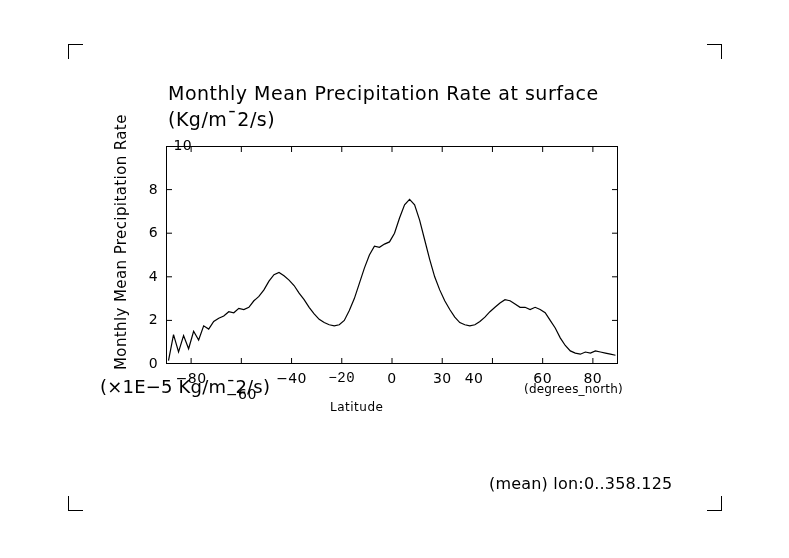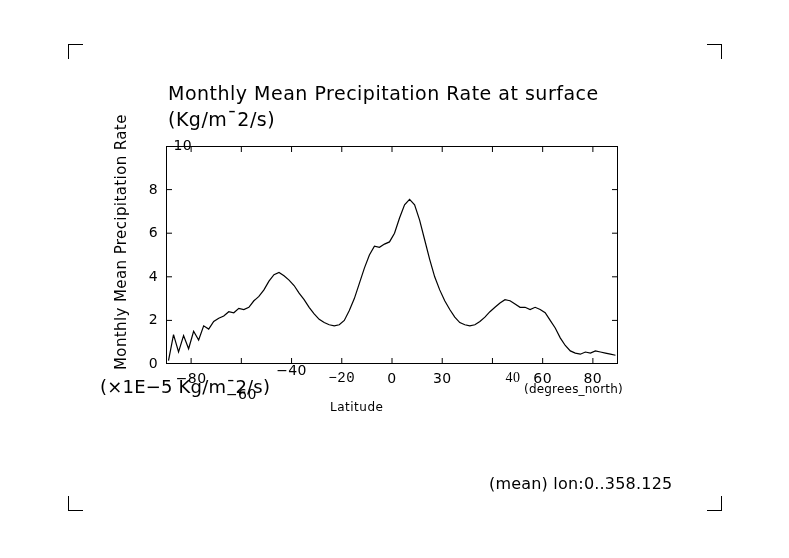--- a/index.html
+++ b/index.html
@@ -167,25 +167,25 @@
 
   <div class="ticklabel ytick" id="ytick0" style="left: 134px; top: 355px;">0</div>
   <div class="ticklabel ytick" id="ytick1" style="left: 134px; top: 311.4px;">2</div>
   <div class="ticklabel ytick" id="ytick2" style="left: 134px; top: 267.8px;">4</div>
   <div class="ticklabel ytick" id="ytick3" style="left: 134px; top: 224.2px;">6</div>
   <div class="ticklabel ytick" id="ytick4" style="left: 134px; top: 180.6px;">8</div>
   <div class="ticklabel ytick" id="ytick5" style="left: 134px; top: 137px; margin-left: 34px;">10</div>
 
   <div class="ticklabel xtick" id="xtick0" style="left: 171.111px; top: 370px;">−80</div>
   <div class="ticklabel xtick" id="xtick1" style="left: 221.333px; top: 370px; margin-top: 16px;">−60</div>
-  <div class="ticklabel xtick" id="xtick2" style="left: 271.556px; top: 362px;">−40</div>
+  <div class="ticklabel xtick" id="xtick2" style="left: 271.556px; top: 370px;">−40</div>
   <div class="ticklabel xtick" id="xtick3" style="left: 321.778px; top: 370px; font-family: Liberation Mono, monospace;">−20</div>
   <div class="ticklabel xtick" id="xtick4" style="left: 372px; top: 370px;">0</div>
   <div class="ticklabel xtick" id="xtick5" style="left: 422.222px; top: 370px;">30</div>
-  <div class="ticklabel xtick" id="xtick6" style="left: 493px; top: 370px; font-family: Liberation Serif, serif;">40</div>
+  <div class="ticklabel xtick" id="xtick6" style="left: 454px; top: 370px;">40</div>
   <div class="ticklabel xtick" id="xtick7" style="left: 522.667px; top: 370px;">60</div>
   <div class="ticklabel xtick" id="xtick8" style="left: 572.889px; top: 370px;">80</div>
 
   <div class="xlabel">Latitude</div>
   <div class="units-left">(×1E−5 Kg/m¯2/s)</div>
   <div class="units-right">(degrees_north)</div>
   <div class="footnote">(mean) lon:0..358.125</div>
 
 </div>
 

